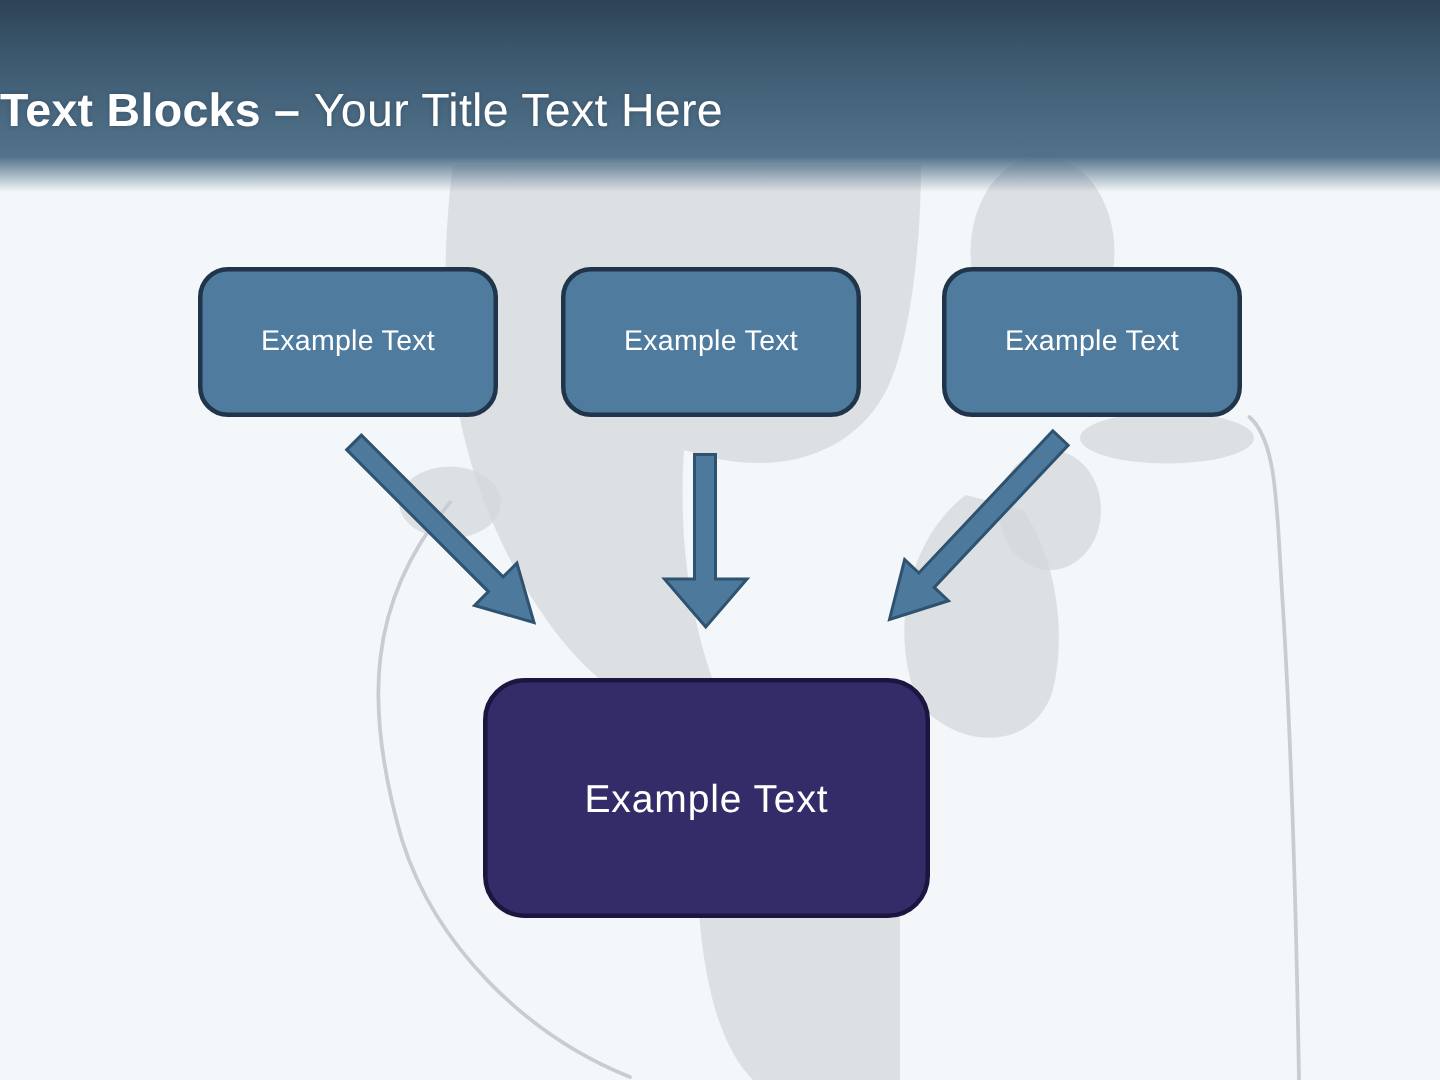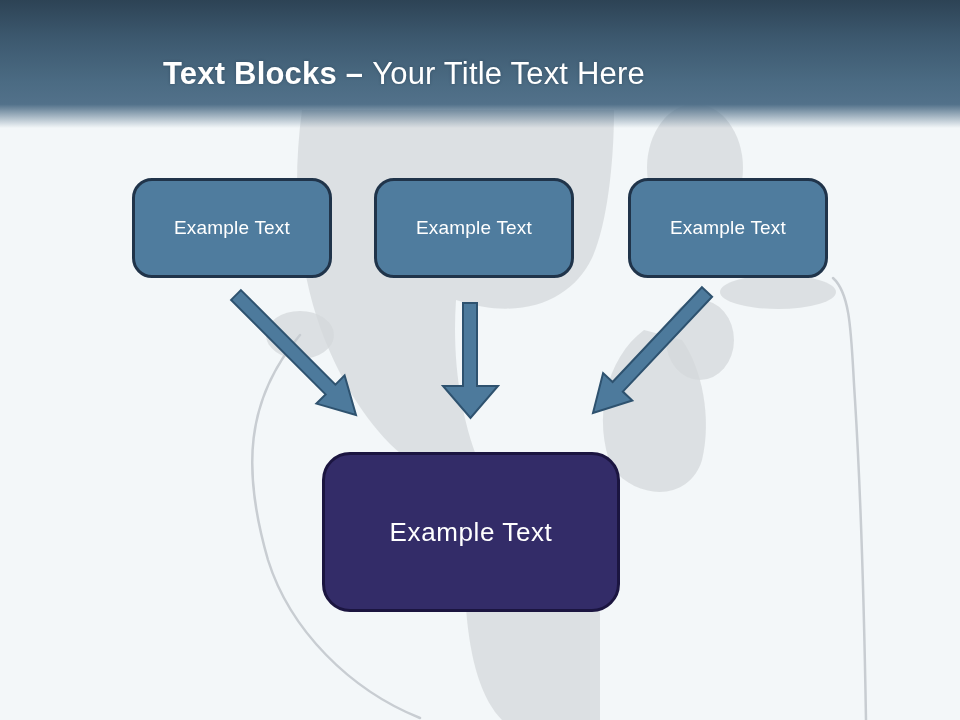--- a/index.html
+++ b/index.html
@@ -15,21 +15,21 @@
     position:absolute;left:0;top:0;width:960px;height:132px;z-index:2;
     background:linear-gradient(180deg,
       var(--header-top,#2d4355) 0%,
       #3c586e 28%,
       #4b6b83 62%,
       var(--header-bottom,#52718a) 79%,
       rgba(243,247,249,0) 97%);
   }
   .slide-title{
     position:absolute;left:0;top:54px;width:808px;z-index:3;margin:0;
-    text-align:center;color:var(--title-color,#ffffff);
+    text-align:left;color:var(--title-color,#ffffff);
     font-size:31px;line-height:40px;font-weight:400;letter-spacing:0.2px;
     text-shadow:0 0 3px rgba(20,40,60,.35);
   }
   .slide-title .t-bold{font-weight:700;}
   .slide-title .t-reg{font-weight:400;margin-left:9px;}
   
   .tbox{
     position:absolute;top:178px;width:200px;height:100px;z-index:4;
     background:var(--box-fill,#4f7c9e);
     border:3px solid var(--box-border,#20344a);

